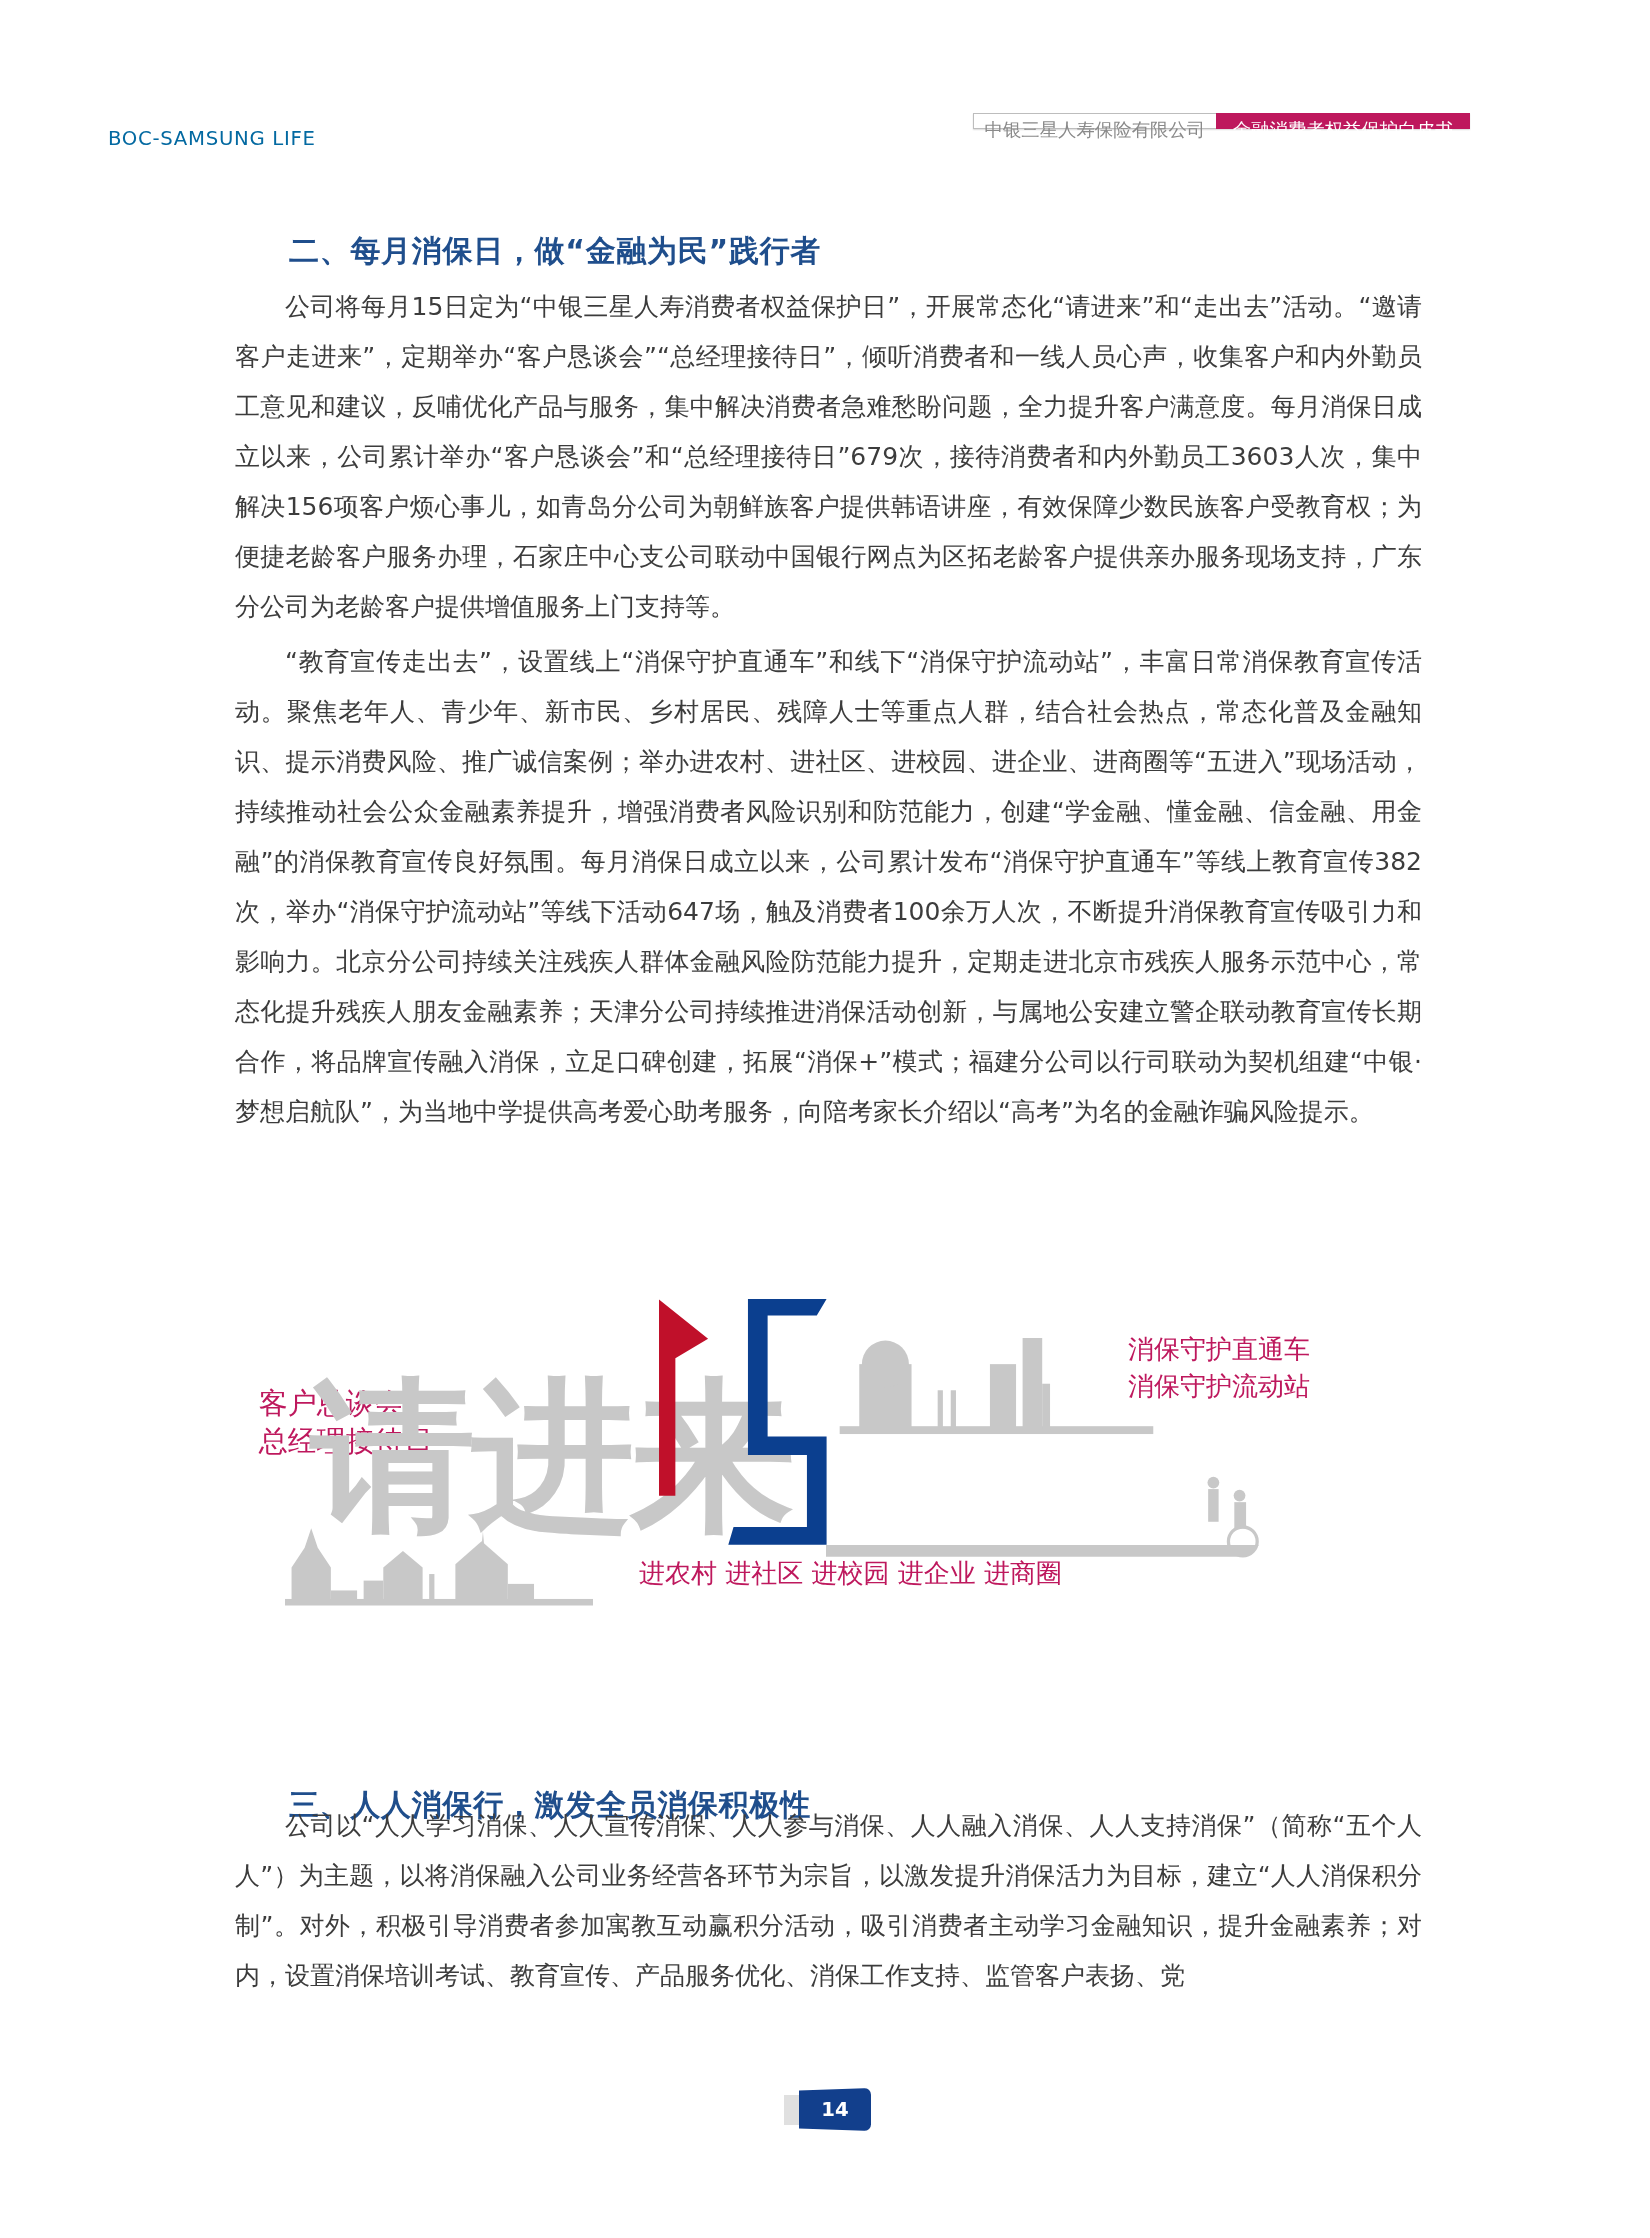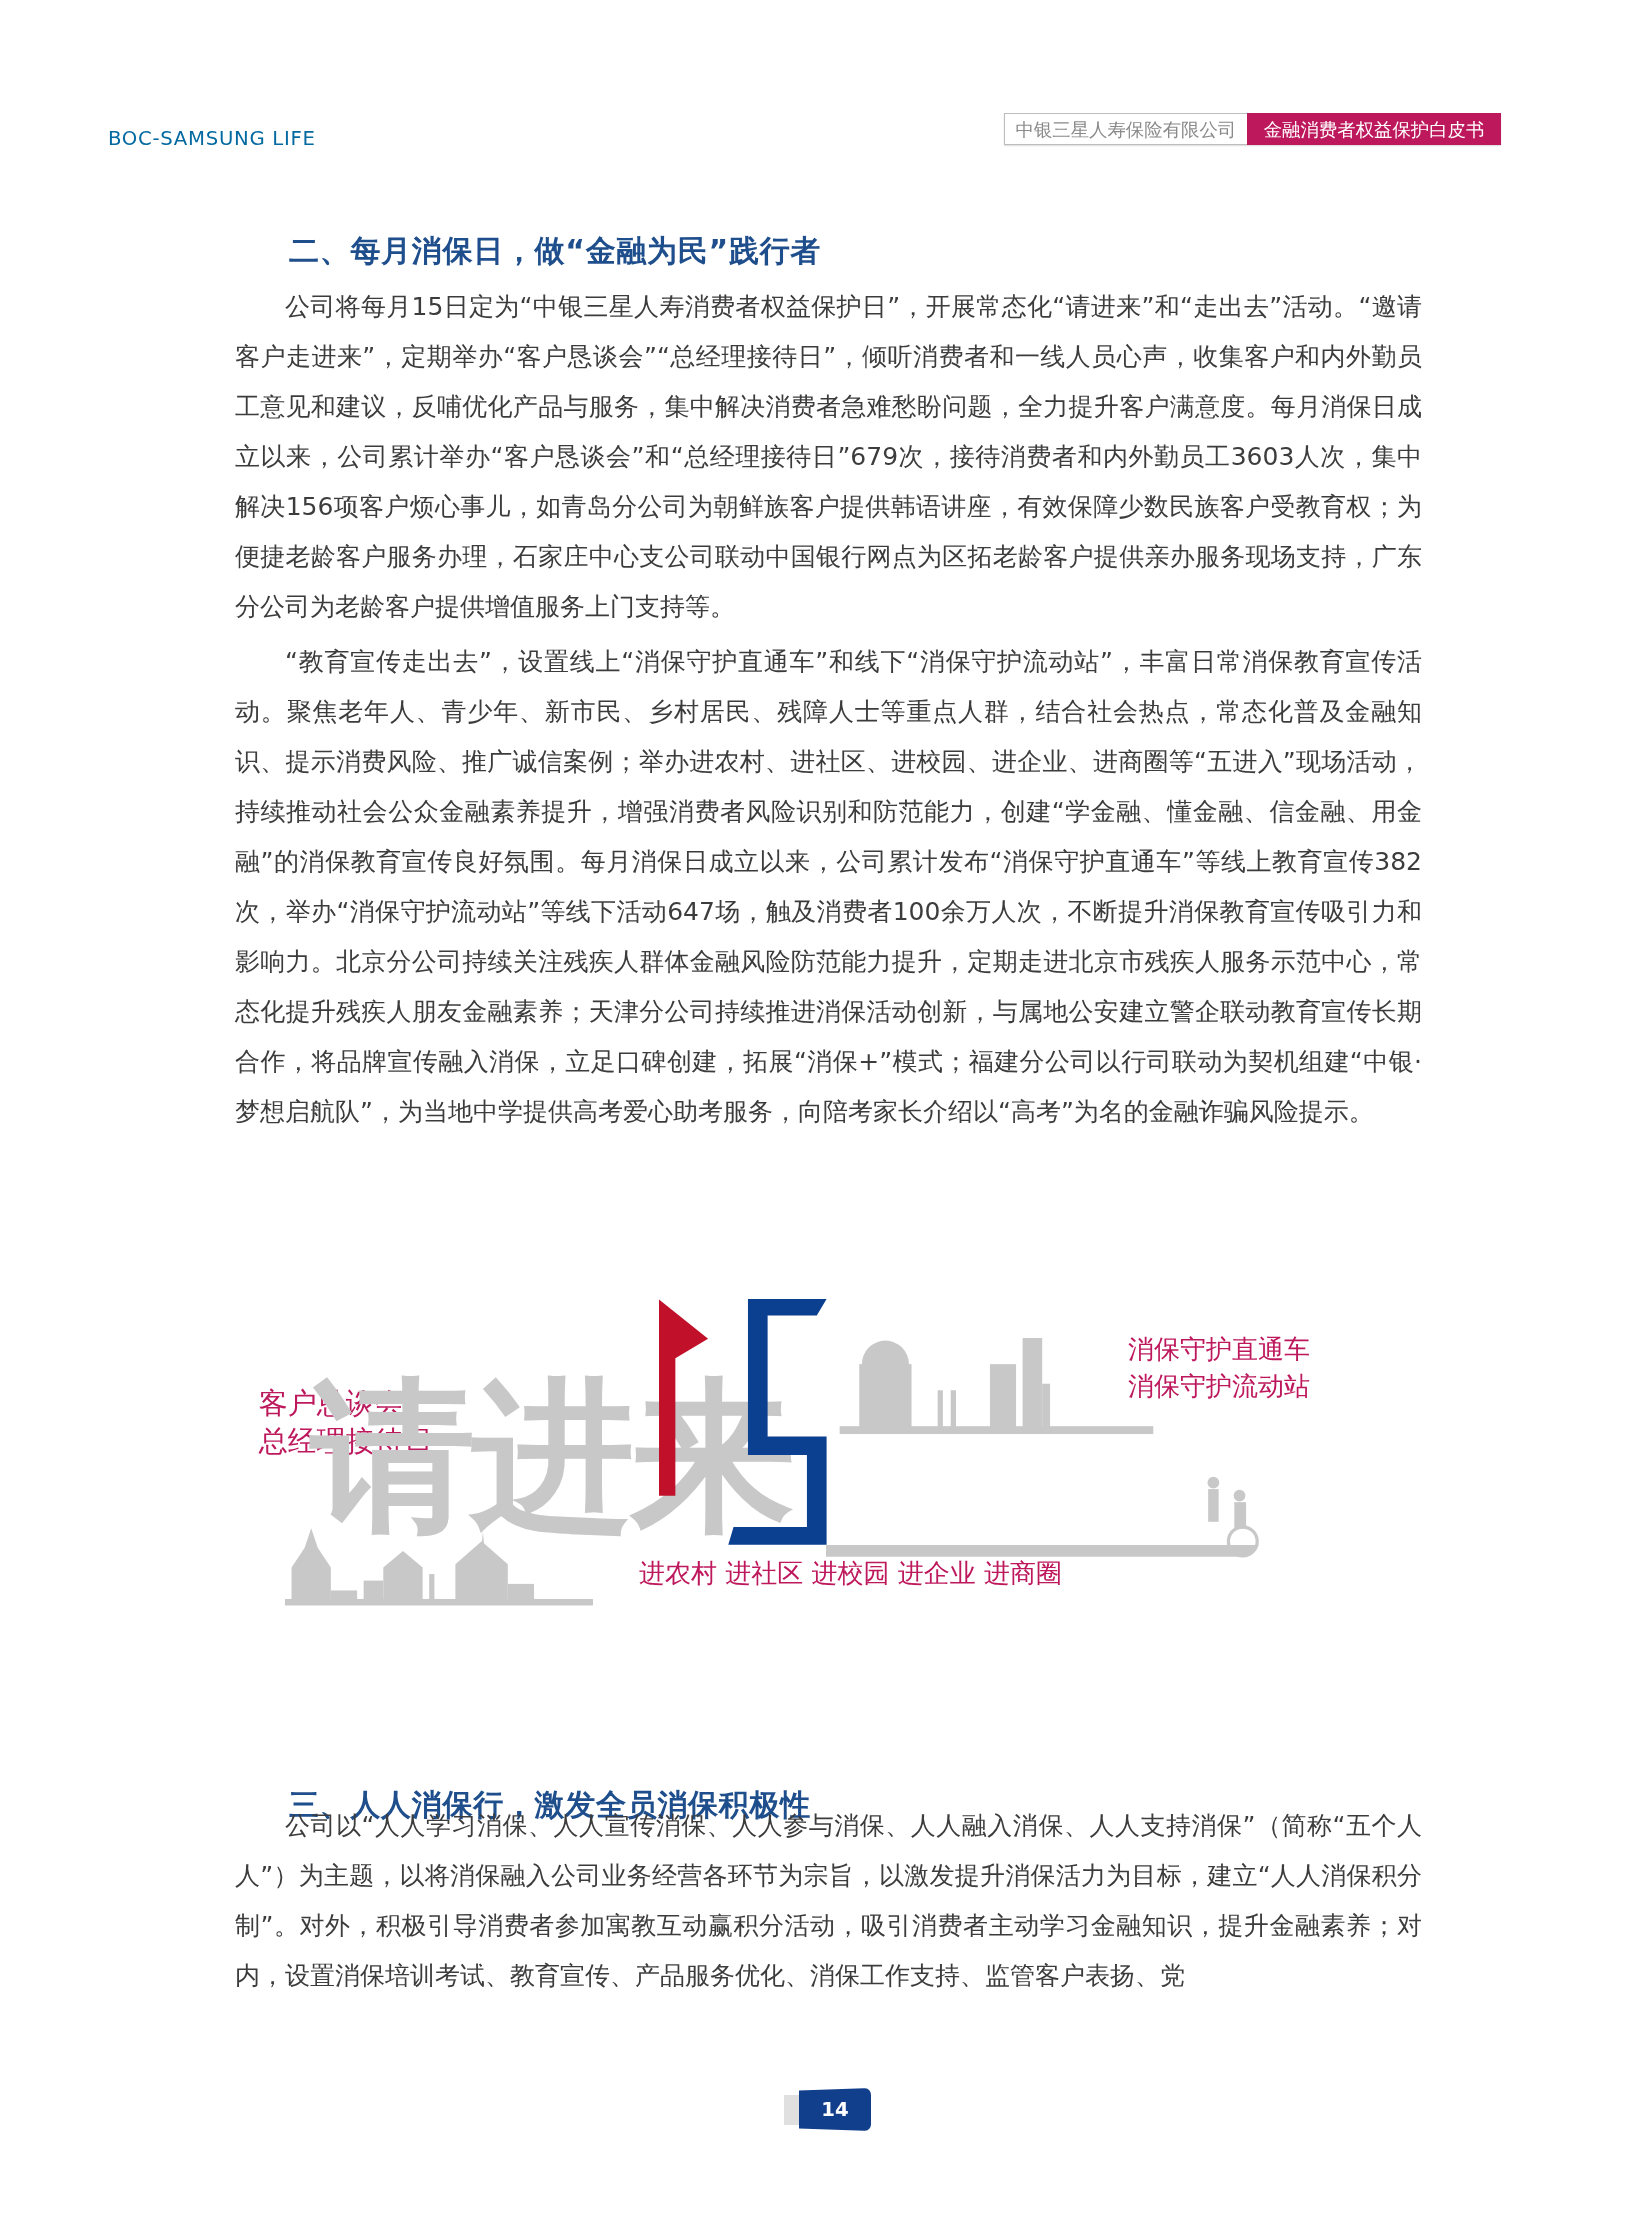--- a/index.html
+++ b/index.html
@@ -5,21 +5,21 @@
   html, body { margin:0; padding:0; }
   body {
     width:1651px; height:2239px; background:#ffffff; position:relative; overflow:hidden;
     font-family:"DejaVu Sans","Liberation Sans",sans-serif; color:#3a3a3a;
   }
   .logo {
     position:absolute; left:108px; top:127px; font-size:19.7px; letter-spacing:0.7px;
     color:#0369a1; font-family:"DejaVu Sans",sans-serif;
   }
   .badge {
-    position:absolute; left:1004px; top:113px; height:32px; display:flex;
+    position:absolute; left:973px; top:113px; height:16px; display:flex;
     box-shadow:0 1.3px 1.3px rgba(0,0,0,0.15);
   }
   .badge .left {
     border:1.3px solid #bdbdbd; border-right:none; background:#fff; color:#8a8a8a;
     font-size:18.4px; padding:0 10.5px; line-height:31.5px; white-space:nowrap;
   }
   .badge .right {
     background:#be185d; color:#fff; font-size:18.4px; padding:0 17px; line-height:34px; white-space:nowrap;
   }
   .section-title {

